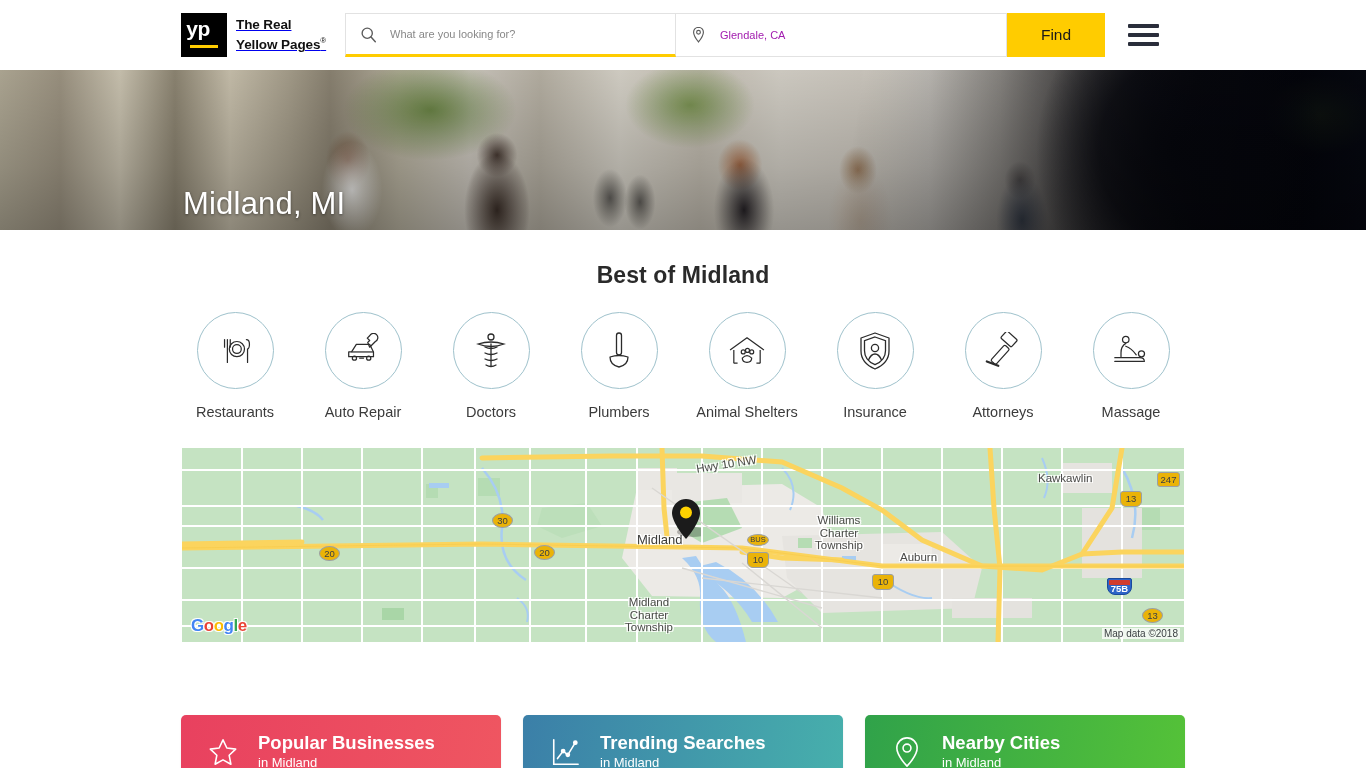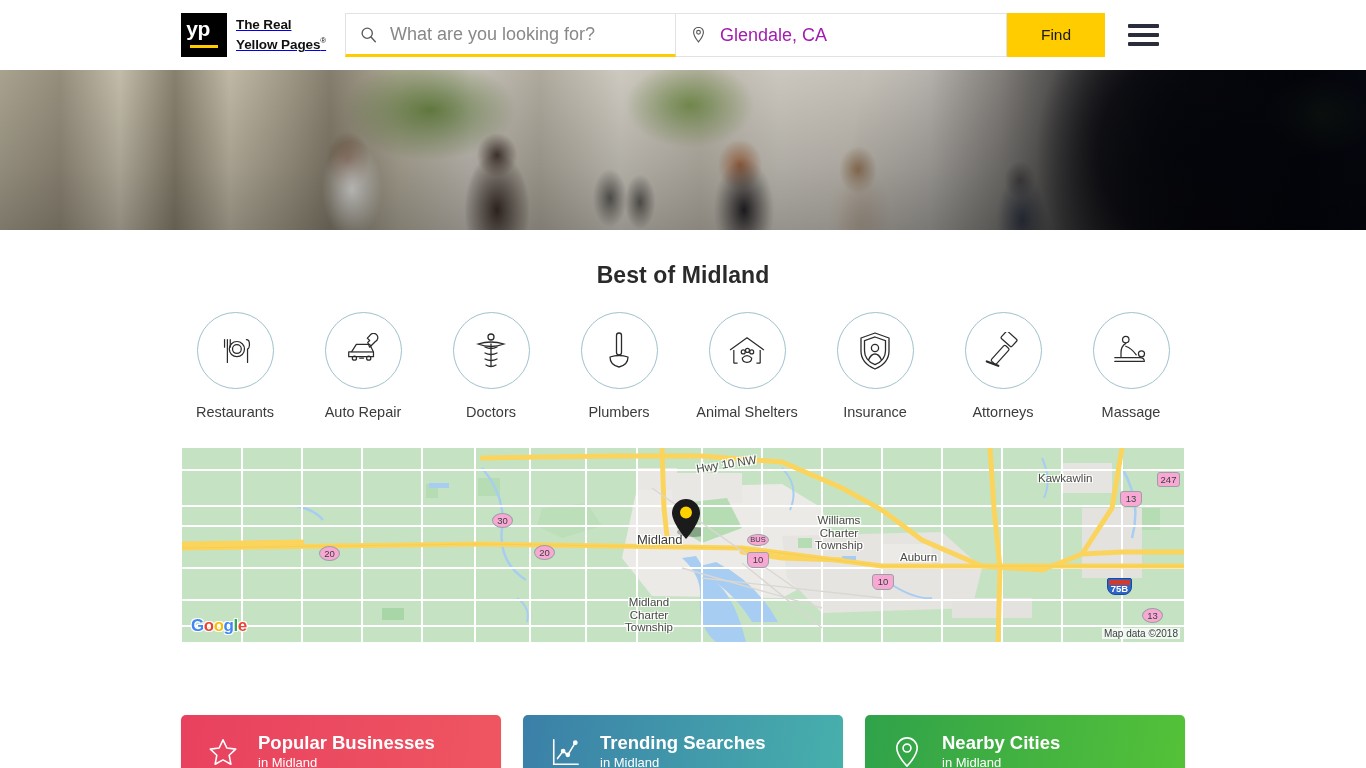--- a/index.html
+++ b/index.html
@@ -79,21 +79,21 @@
     padding: 0 10px 0 14px;
   }
   .search-box.loc {
     width: 331px;
     border-bottom: 1px solid #e2e2e2;
     border-left: none;
   }
   .search-icon, .pin-icon { flex: none; display: flex; align-items: center; }
   .search-input {
     border: none; outline: none;
-    font-size: 18px;
+    font-size: 11px;
     color: #6d6d6d;
     font-family: "Liberation Sans", sans-serif;
     margin-left: 11px;
     width: 100%;
     background: transparent;
   }
   .search-input.filled { color: #a21caf; }
   .search-input::placeholder { color: #888888; }
   .find-btn {
     width: 98px;
@@ -260,21 +260,21 @@
     line-height: 12.5px;
     white-space: pre;
     text-shadow:
       -1.3px -1.3px 0 rgba(255,255,255,.95), 1.3px -1.3px 0 rgba(255,255,255,.95),
       -1.3px 1.3px 0 rgba(255,255,255,.95), 1.3px 1.3px 0 rgba(255,255,255,.95);
     pointer-events: none;
   }
   .map-label.big { font-size: 13px; color: #3c3c3a; }
   .shield {
     position: absolute;
-    background: #f9a8d4;
+    background: #eab308;
     border: 1.2px solid #9aa0a6;
     border-radius: 50%;
     width: 21px; height: 15px;
     font-size: 9.5px;
     color: #3c4043;
     text-align: center;
     line-height: 13px;
     font-family: "Liberation Sans", sans-serif;
   }
   .shield.sq {
@@ -371,20 +371,21 @@
   <div class="hamburger">
     <span></span>
     <span></span>
     <span></span>
   </div>
 </div>
 
 <div class="hero">
   <div class="hero-photo"></div>
   <div class="hero-dim"></div>
+  <div class="hero-title">Midland, MI</div>
 </div>
 
 <h2 class="section-title">Best of Midland</h2>
 
 <div class="cats" id="cats">
     <a class="cat" href="#">
       <span class="cat-circle">
         <svg width="38" height="38" viewBox="0 0 40 40" fill="none" stroke="#2b2b2b" stroke-width="1.3">
       <path d="M9 8 v8 M12 8 v8 M15 8 v8 M12 16 v16" stroke-linecap="round"></path>
       <circle cx="22" cy="18" r="8"></circle>

